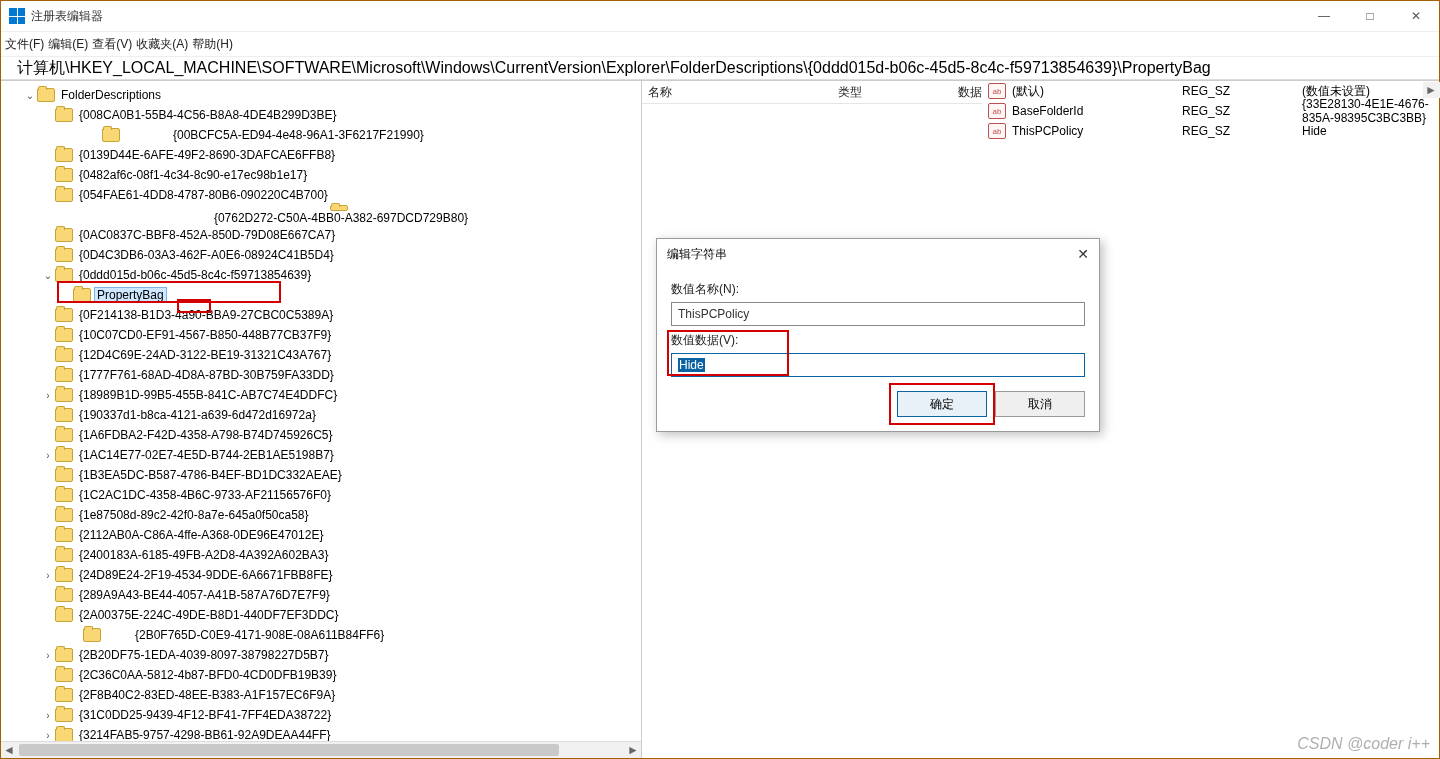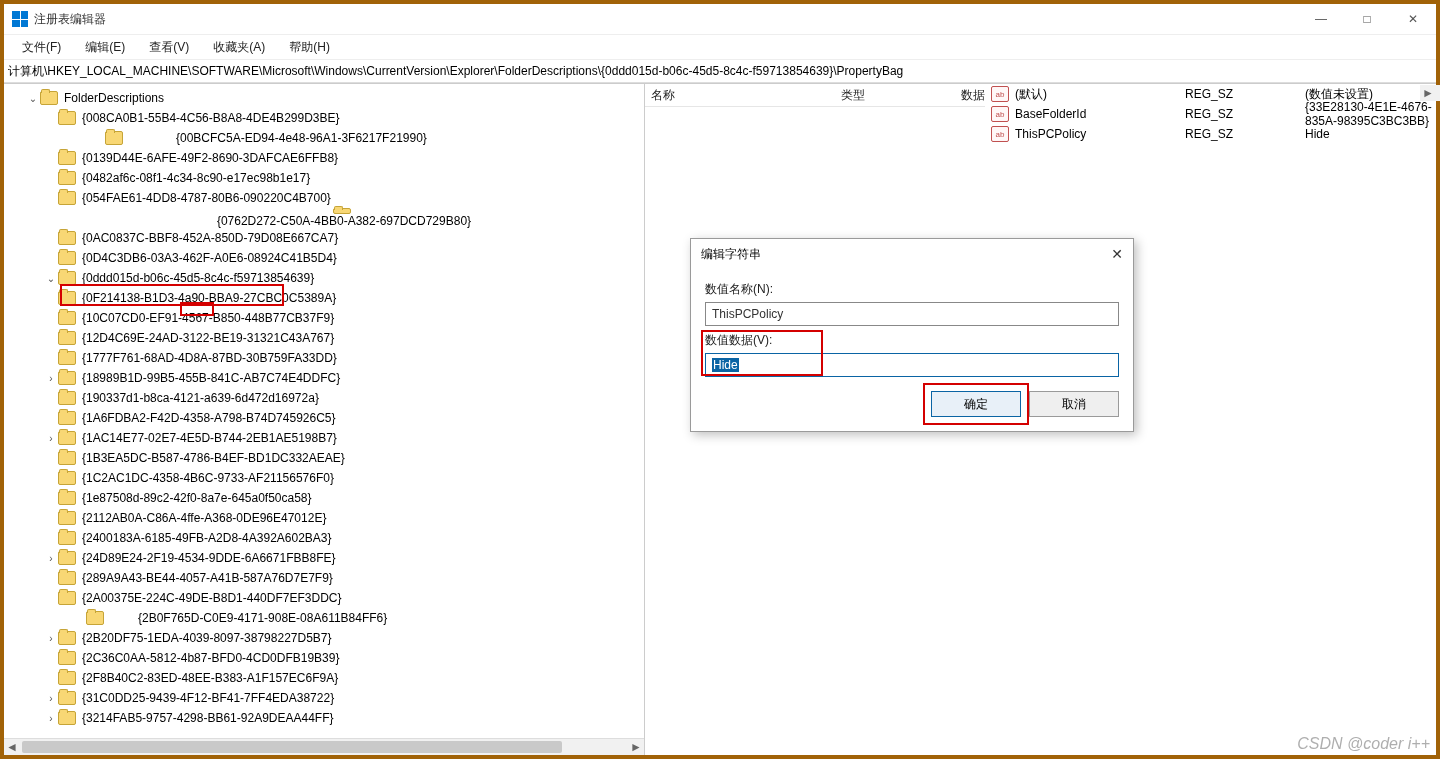--- a/index.html
+++ b/index.html
@@ -1,28 +1,28 @@
 <!DOCTYPE html>
 <html><head>
 <meta charset="utf-8">
 <style>
   html,body{margin:0;padding:0;font-family:"Microsoft YaHei","Segoe UI",sans-serif;font-size:12px;color:#000;background:#fff;height:100%;overflow:hidden}
-  .window{display:flex;flex-direction:column;width:1440px;height:759px;border:4px solid #a16207;box-sizing:border-box;background:#fff}
+  .window{display:flex;flex-direction:column;width:1440px;height:759px;border:1px solid #a16207;box-sizing:border-box;background:#fff}
   
   .titlebar{display:flex;align-items:center;height:30px;background:#fff;border-bottom:1px solid #eee}
   .titlebar .icon{width:16px;height:16px;margin:0 6px 0 8px;display:grid;grid-template-columns:1fr 1fr;grid-template-rows:1fr 1fr;gap:1px}
   .titlebar .icon span{background:#0078d4}
   .titlebar .title{flex:0 0 auto;color:#333;font-size:12px}
   .titlebar .spacer{flex:1}
   .winbtn{width:46px;height:30px;display:flex;align-items:center;justify-content:center;color:#555}
   
-  .menubar{display:flex;align-items:center;height:24px;padding:0 16px;gap:20px;background:#fff;border-bottom:1px solid #eee;color:#222}
+  .menubar{display:flex;align-items:center;height:24px;padding:0 2px;gap:0;background:#fff;border-bottom:1px solid #eee;color:#222}
   .menubar .mi{padding:2px 2px}
   
-  .address{height:22px;display:flex;align-items:center;padding:0 4px;border-bottom:1px solid #ddd;background:#fff;font-size:12px;white-space:nowrap;overflow:hidden}
+  .address{height:22px;display:flex;align-items:center;padding:0 16px;border-bottom:1px solid #ddd;background:#fff;font-size:16px;white-space:nowrap;overflow:hidden}
   
   .content{flex:1;display:flex;min-height:0;border-top:1px solid #ccc}
   .left{width:640px;display:flex;flex-direction:column;border-right:1px solid #ccc;min-height:0}
   .right{flex:1;display:flex;flex-direction:row;min-height:0;position:relative}
   .tree-wrap{flex:1;overflow:auto;position:relative}
   .tree{padding:4px 0 4px 4px}
   .node{display:flex;align-items:center;height:20px;white-space:nowrap}
   .twisty{width:14px;text-align:center;color:#555;font-size:10px}
   .fld{width:16px;height:12px;background:#f8d774;border:1px solid #c6a437;border-radius:2px;margin-right:4px;position:relative}
   .fld::before{content:"";position:absolute;top:-3px;left:0;width:7px;height:3px;background:#f8d774;border:1px solid #c6a437;border-bottom:none;border-radius:2px 2px 0 0}
@@ -36,21 +36,21 @@
   .rows{flex:1;overflow:auto}
   .row{display:flex;align-items:center;height:20px;padding-left:6px}
   .ric{width:16px;height:14px;border:1px solid #c05050;border-radius:2px;margin-right:6px;display:flex;align-items:center;justify-content:center;font-size:8px;color:#c05050;background:#fff6f6}
   
   .hscroll{height:16px;background:#f1f1f1;border-top:1px solid #ddd;position:relative}
   .hscroll .btn{position:absolute;top:0;width:16px;height:16px;display:flex;align-items:center;justify-content:center;color:#666;background:#f1f1f1}
   .hscroll .l{left:0}
   .hscroll .r{right:0}
   .hscroll .thumb{position:absolute;top:2px;height:12px;background:#c9c9c9;border-radius:2px}
   
-  .dialog{position:absolute;left:690px;top:238px;width:442px;background:#fff;border:1px solid #9a9a9a;box-shadow:3px 3px 10px rgba(0,0,0,.25)}
+  .dialog{position:absolute;left:656px;top:238px;width:442px;background:#fff;border:1px solid #9a9a9a;box-shadow:3px 3px 10px rgba(0,0,0,.25)}
   .dlg-title{display:flex;align-items:center;justify-content:space-between;height:30px;padding:0 10px;font-size:12px}
   .dlg-close{font-size:14px;color:#333}
   .dlg-body{padding:6px 14px 14px}
   .dlg-label{margin:6px 0 4px;color:#222}
   .dlg-field{width:100%;box-sizing:border-box;height:24px;border:1px solid #888;padding:0 6px;font-size:12px;background:#fff}
   .dlg-field.ro{background:#fff;color:#333}
   .dlg-edit{border:1px solid #0a64a4}
   .sel{background:#0a64a4;color:#fff;padding:0 1px}
   .dlg-btns{display:flex;justify-content:flex-end;gap:8px;margin-top:14px}
   .dlg-btn{width:88px;height:24px;border:1px solid #9a9a9a;background:#efefef;display:flex;align-items:center;justify-content:center}
@@ -133,20 +133,25 @@
             </div>
             <div class="node" style="padding-left: 36px;">
               <span class="twisty"></span>
               <span class="fld"></span>
               <span class="lbl">{0D4C3DB6-03A3-462F-A0E6-08924C41B5D4}</span>
             </div>
             <div class="node" style="padding-left: 36px;">
               <span class="twisty">⌄</span>
               <span class="fld"></span>
               <span class="lbl">{0ddd015d-b06c-45d5-8c4c-f59713854639}</span>
+            </div>
+            <div class="node" style="padding-left: 54px;">
+              <span class="twisty"></span>
+              <span class="fld"></span>
+              <span class="lbl" style="background: rgb(205, 232, 255); outline: rgb(122, 183, 232) solid 1px;">PropertyBag</span>
             </div>
             <div class="node" style="padding-left: 36px;">
               <span class="twisty"></span>
               <span class="fld"></span>
               <span class="lbl">{0F214138-B1D3-4a90-BBA9-27CBC0C5389A}</span>
             </div>
             <div class="node" style="padding-left: 36px;">
               <span class="twisty"></span>
               <span class="fld"></span>
               <span class="lbl">{10C07CD0-EF91-4567-B850-448B77CB37F9}</span>

